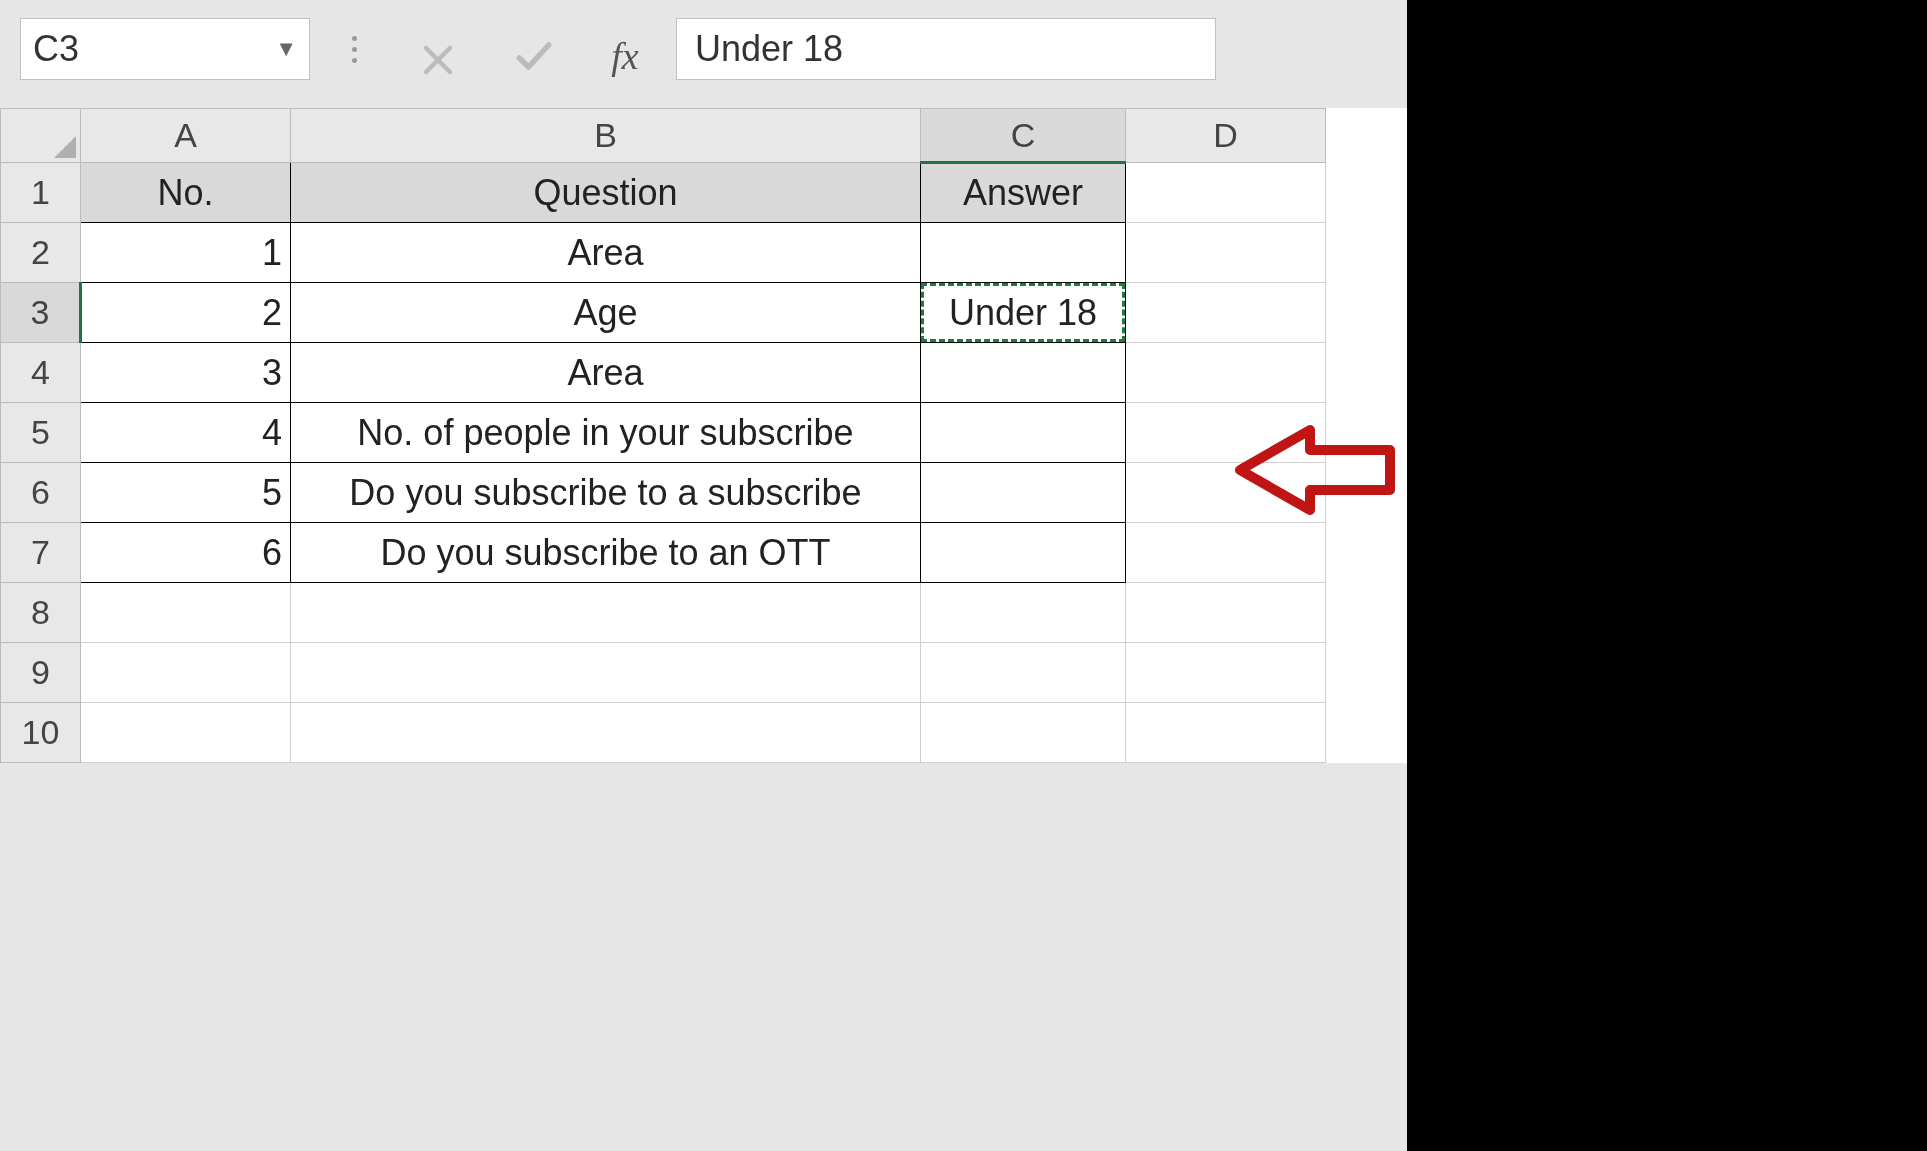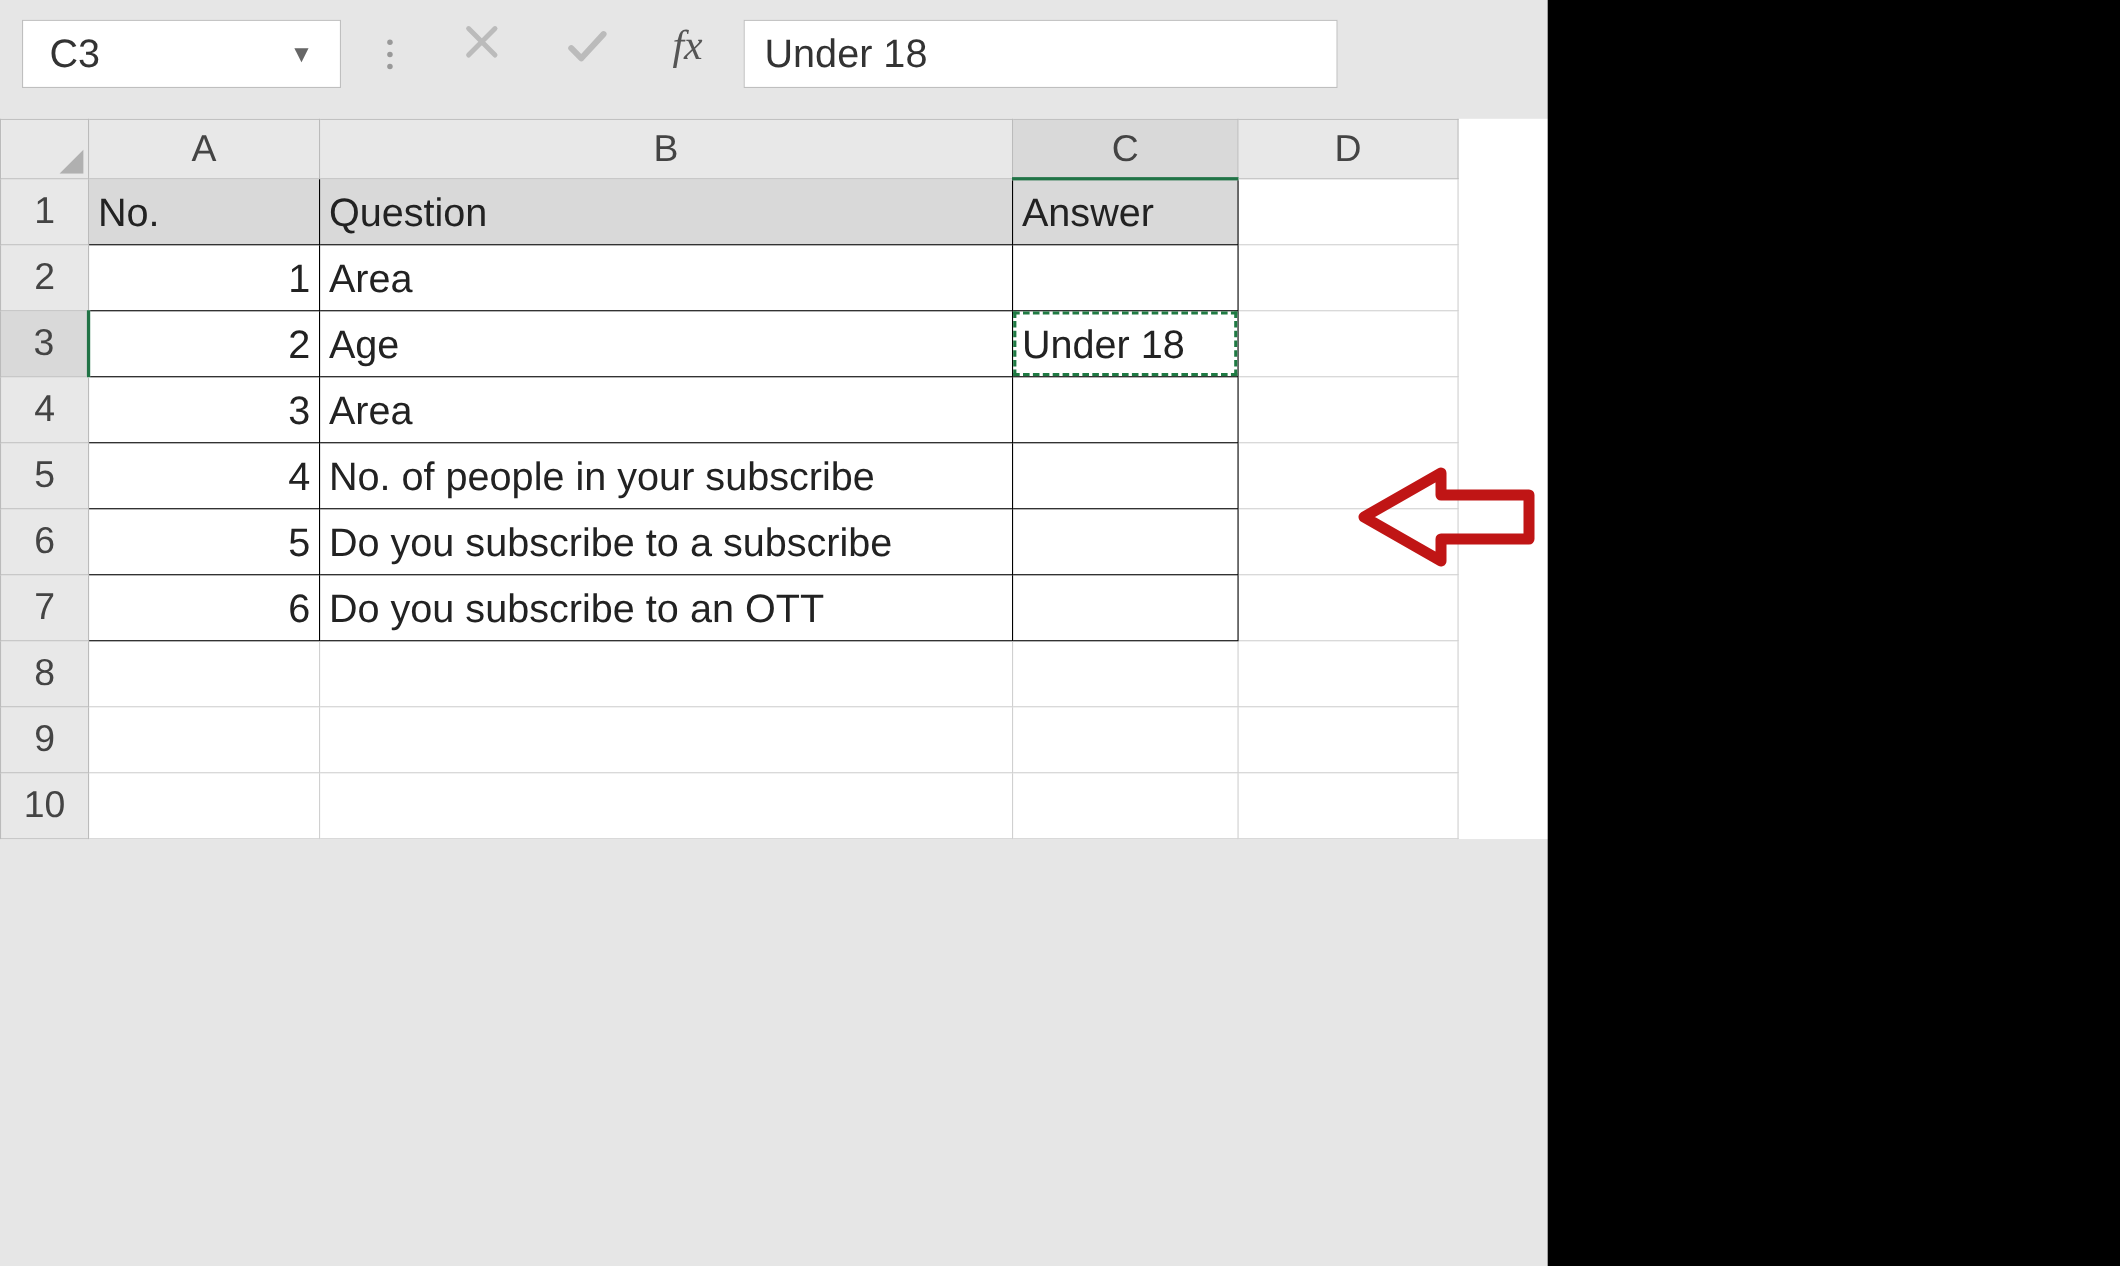--- a/index.html
+++ b/index.html
@@ -16,21 +16,21 @@
     background: #e6e6e6;
   }
   .name-box {
     width: 290px;
     height: 62px;
     background: #fff;
     border: 1px solid #bfbfbf;
     display: flex;
     align-items: center;
     justify-content: space-between;
-    padding: 0 24px;
+    padding: 0 12px;
     font-size: 36px;
     color: #333;
   }
   .name-box-dd {
     font-size: 22px;
     color: #666;
   }
   .divider-dots {
     width: 36px;
     height: 40px;
@@ -42,21 +42,21 @@
     margin-left: 10px;
     margin-right: 10px;
   }
   .divider-dots span {
     width: 5px; height: 5px; background: #999; border-radius: 50%;
   }
   .fx-btn {
     width: 80px;
     height: 58px;
     display: flex;
-    align-items: flex-start;
+    align-items: flex-end;
     justify-content: center;
     font-size: 42px;
     color: #bbb;
     cursor: pointer;
   }
   .fx-check { color: #bbb; font-size: 48px; }
   .fx-symbol {
     font-style: italic;
     font-family: "Georgia", serif;
     color: #555;
@@ -125,21 +125,21 @@
     position: absolute; right: 4px; bottom: 4px;
   }
 
   .colA { width: 210px; }
   .colB { width: 630px; }
   .colC { width: 205px; }
   .colD { width: 200px; }
 
   td { padding: 0 8px; color: #222; }
   td.num { text-align: right; }
-  td.txt { text-align: left; }
+  td.txt { text-align: center; }
 
   
   td.bordered {
     border: 1.5px solid #000;
   }
   td.header-cell {
     background: #d9d9d9;
   }
 
   

